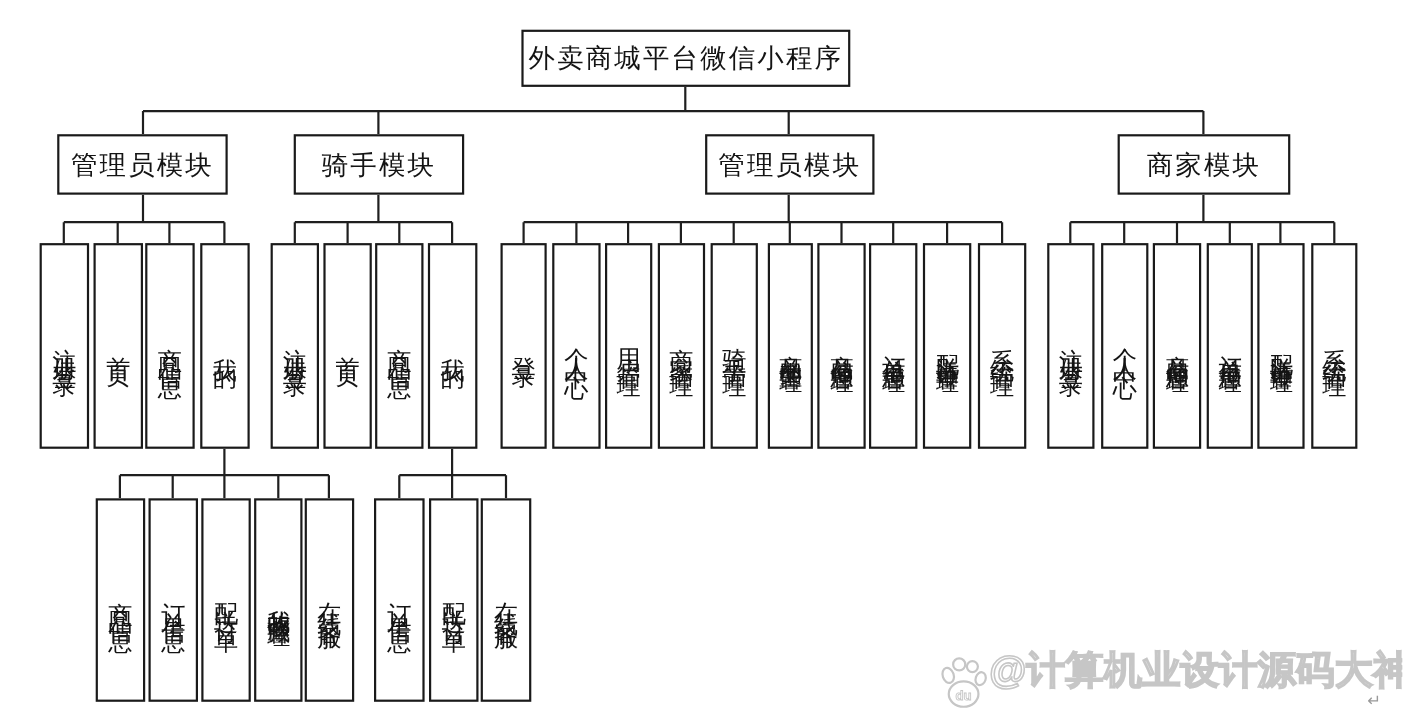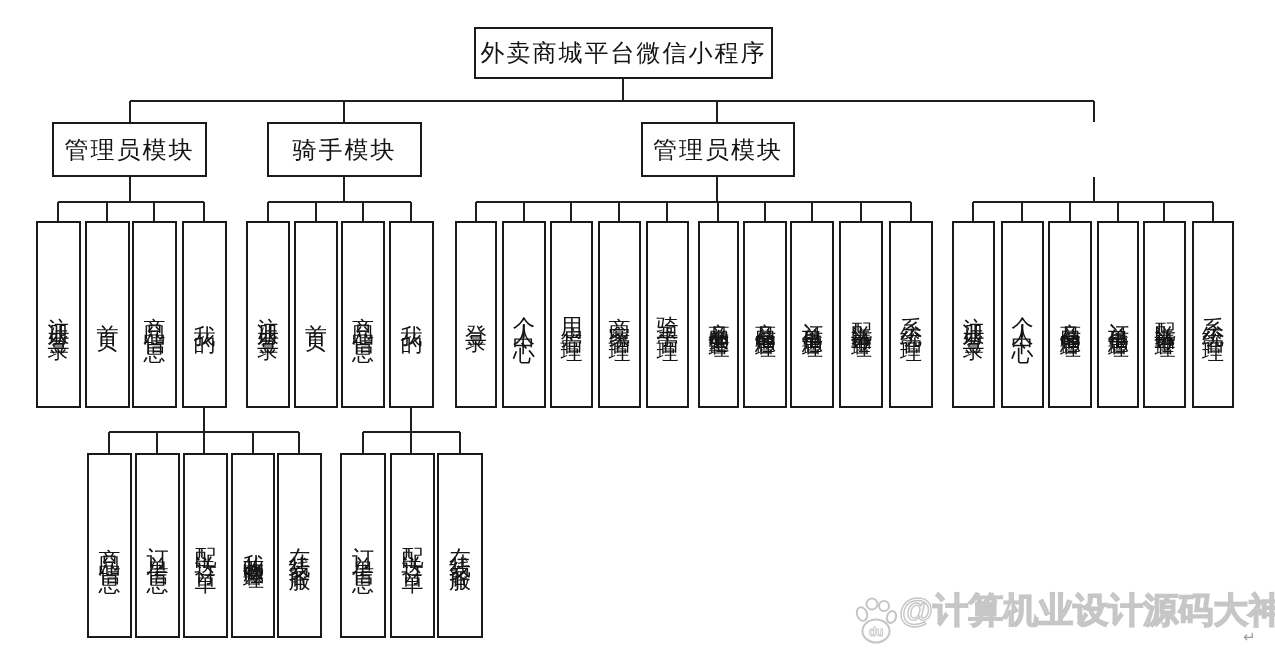--- a/index.html
+++ b/index.html
@@ -60,20 +60,23 @@
   </div>
 
   <div class="box" style="left:52px;top:122px;width:155px;height:55px">
     <span class="h-label">管理员模块</span>
   </div>
   <div class="box" style="left:641px;top:122px;width:154px;height:55px">
     <span class="h-label">管理员模块</span>
   </div>
   <div class="box" style="left:267px;top:122px;width:155px;height:55px">
     <span class="h-label">骑手模块</span>
+  </div>
+  <div class="box" style="left:1016px;top:122px;width:157px;height:55px">
+    <span class="h-label">商家模块</span>
   </div>
 
   <div class="box" style="left:36px;top:221px;width:45px;height:187px">
     <span class="v-label">注册登录</span>
   </div>
   <div class="box" style="left:85px;top:221px;width:45px;height:187px">
     <span class="v-label">首页</span>
   </div>
   <div class="box" style="left:132px;top:221px;width:45px;height:187px">
     <span class="v-label">商品信息</span>

